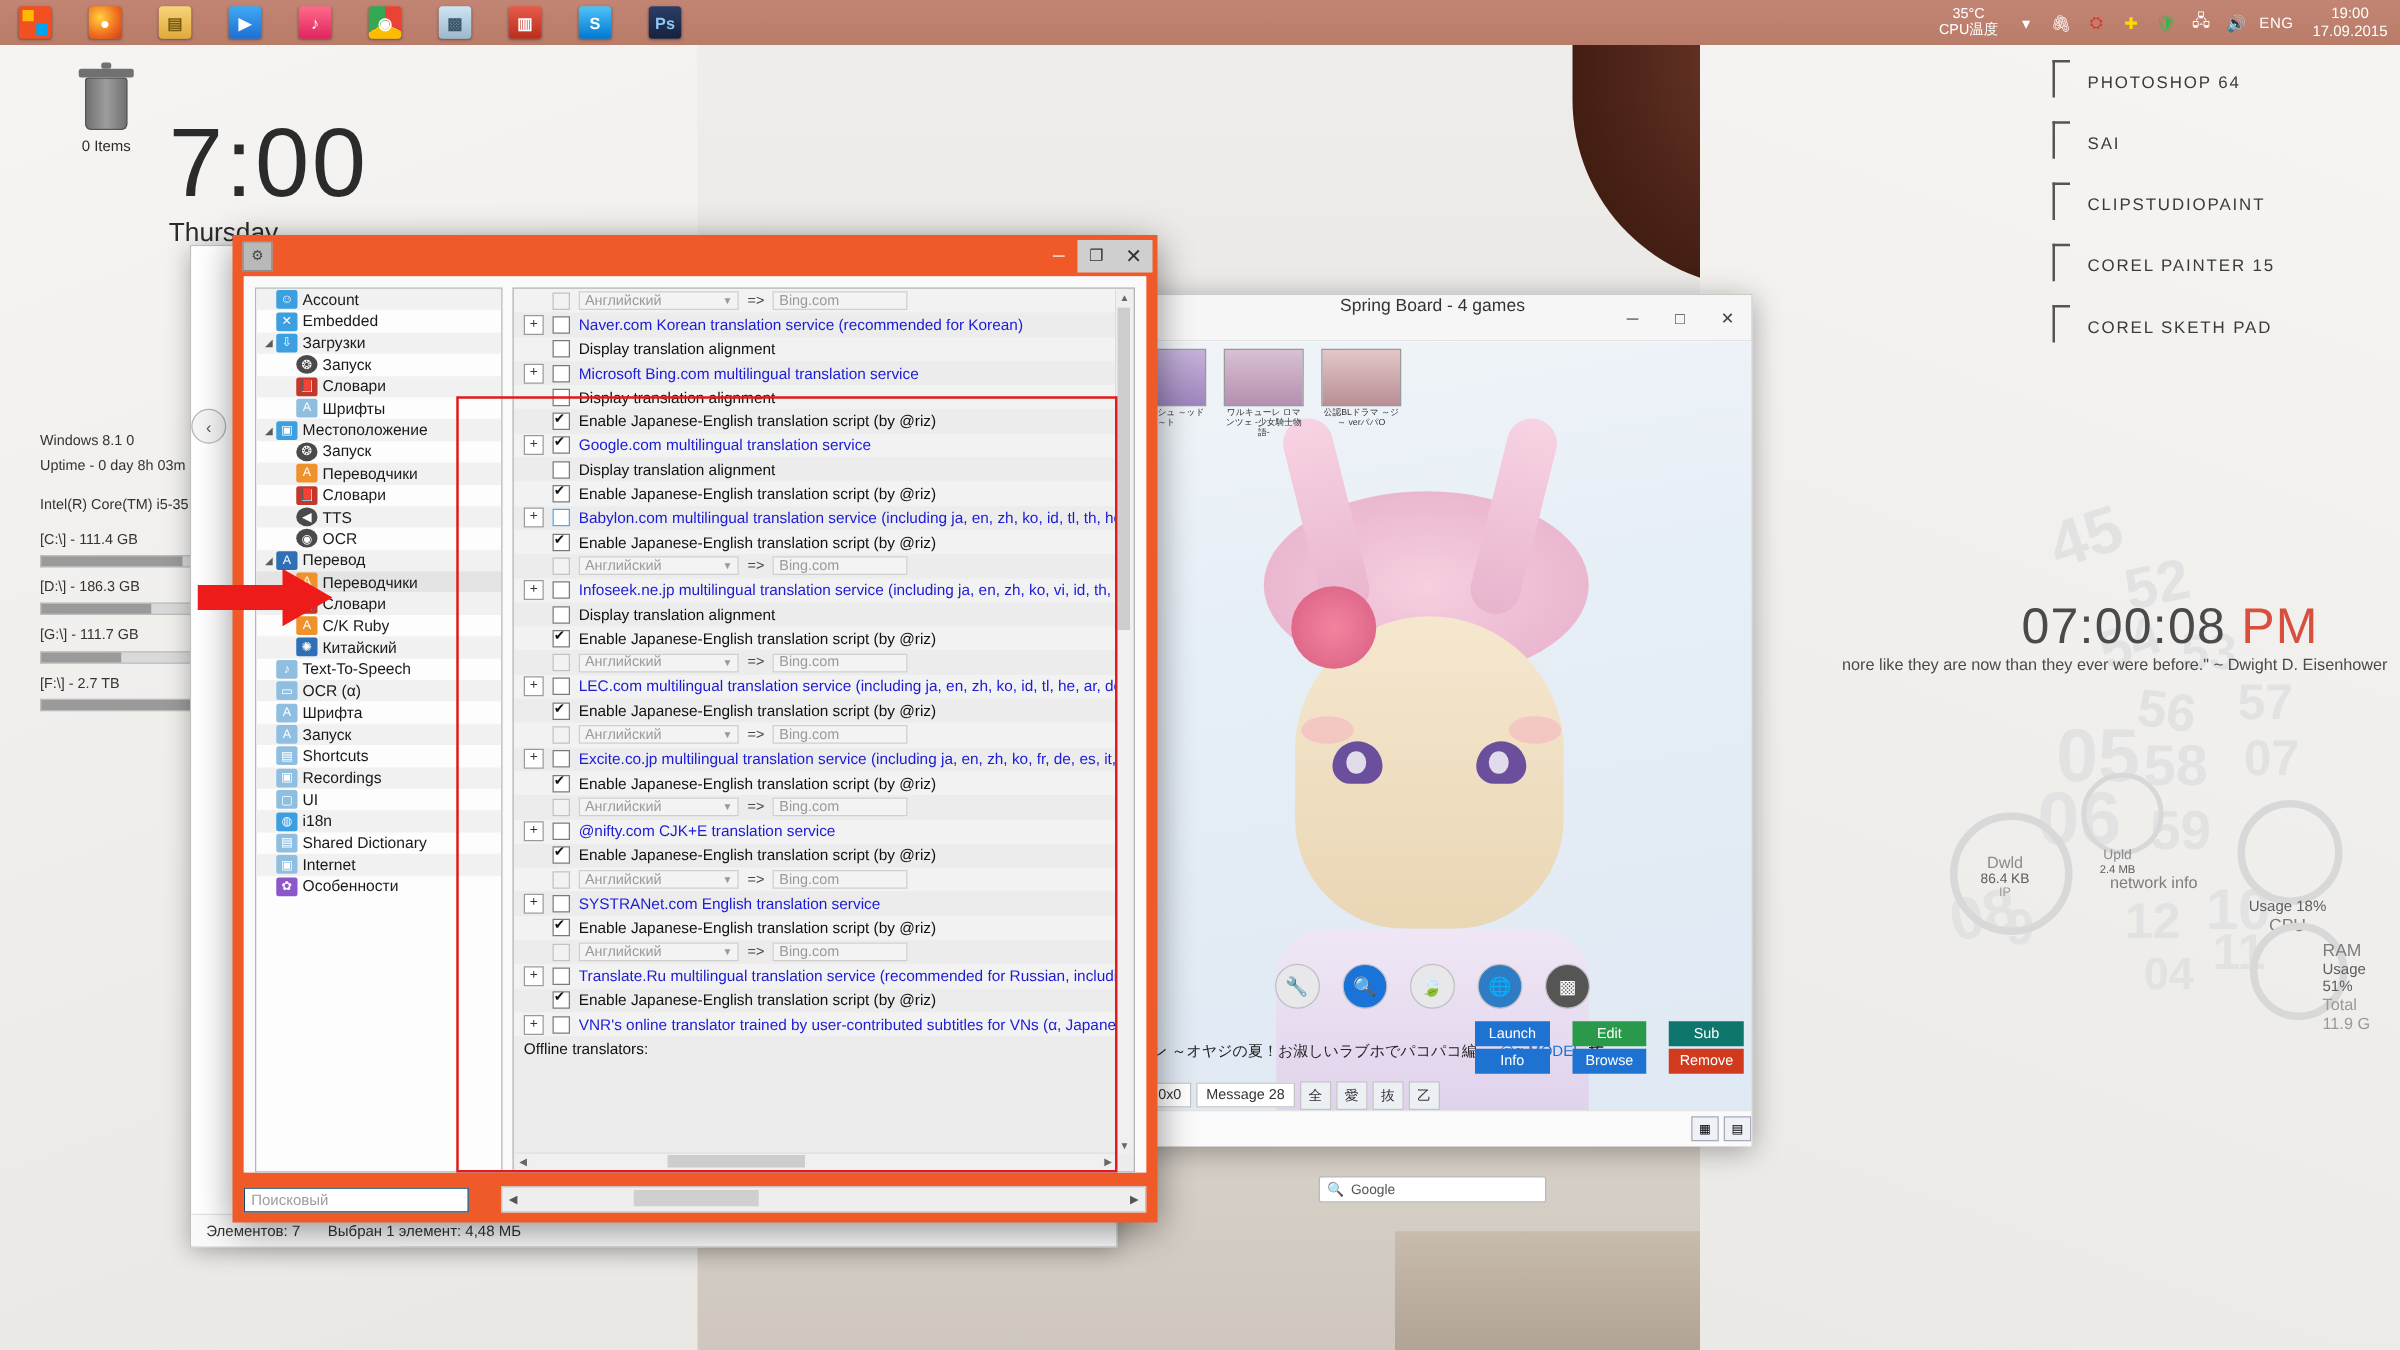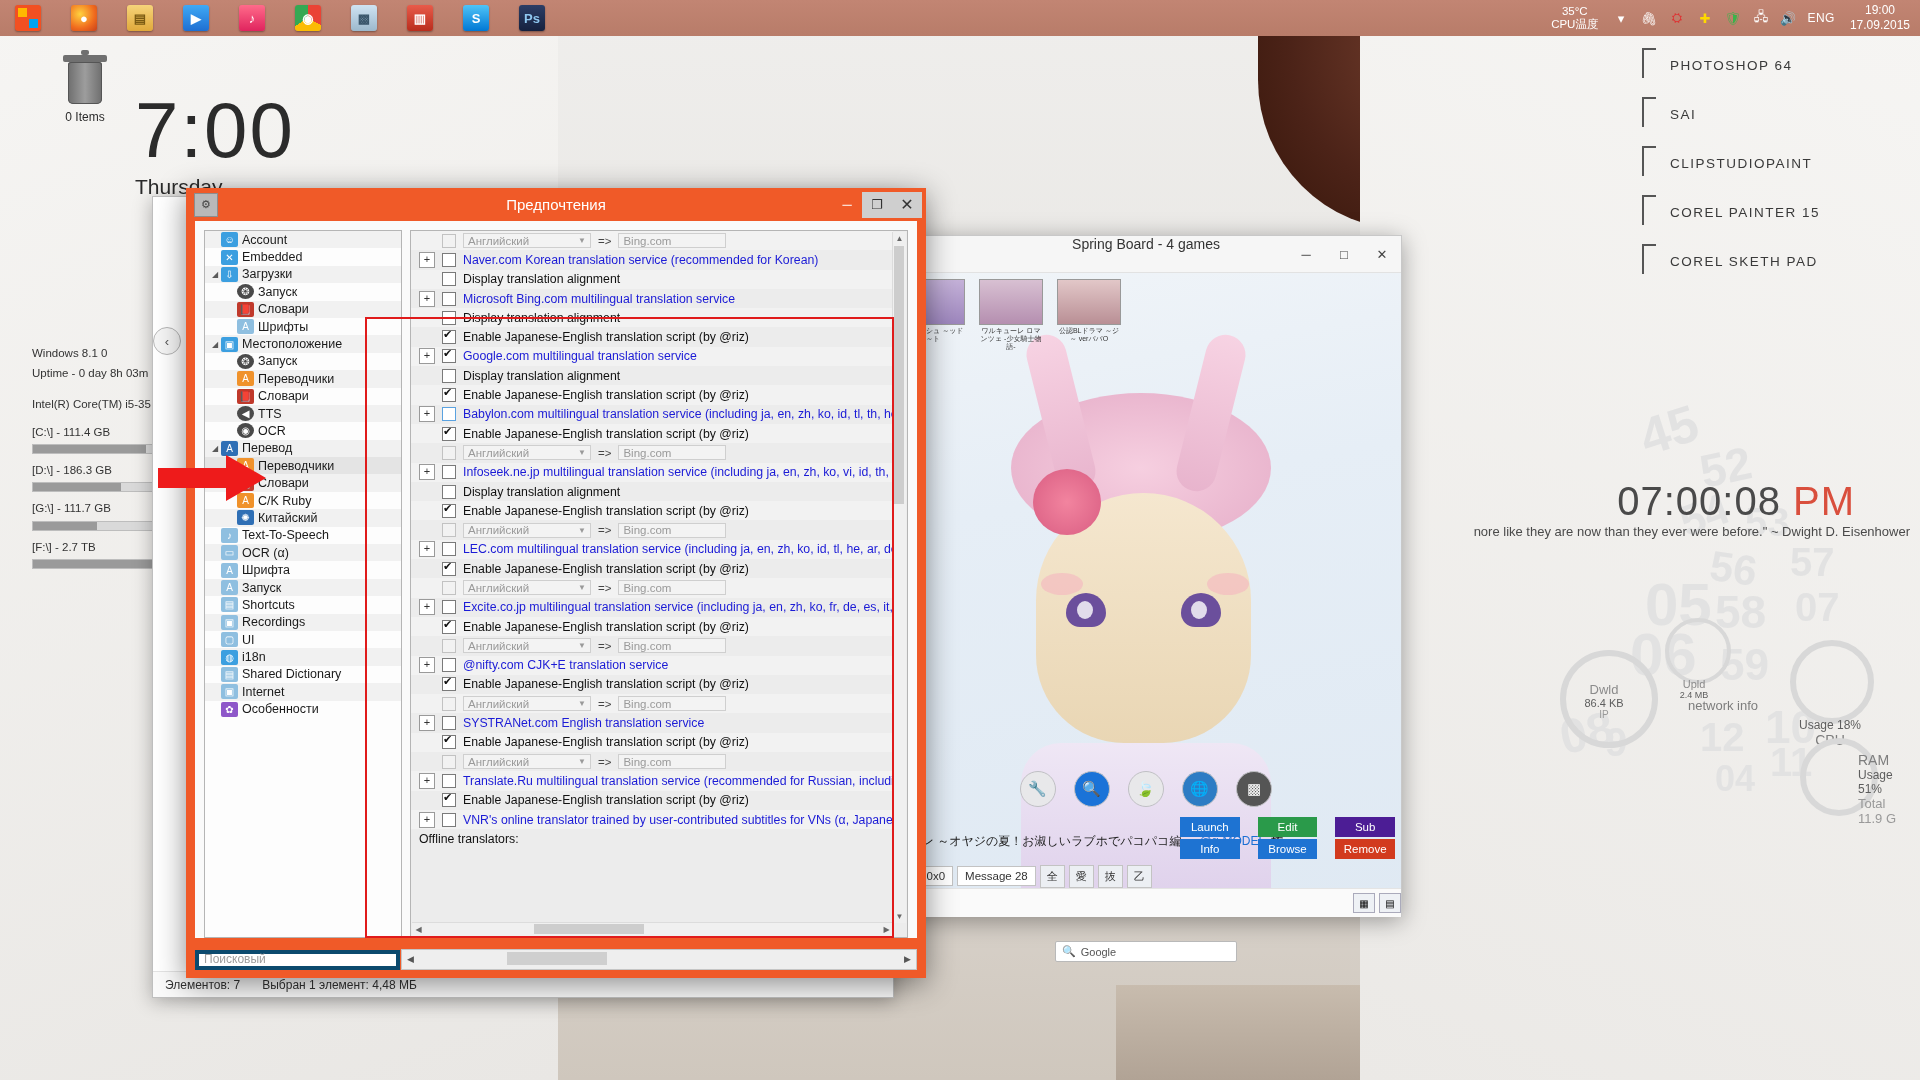--- a/index.html
+++ b/index.html
@@ -84,21 +84,21 @@
   .anime{position:absolute;}
   #sb-toolbar{position:absolute;left:0;bottom:110px;width:100%;display:flex;justify-content:center;gap:18px;z-index:4;}
   .rbtn{width:34px;height:34px;border-radius:50%;background:#e8e8ea;border:1px solid #c0c0c4;display:flex;align-items:center;justify-content:center;font-size:15px;}
   #sb-sub{position:absolute;left:0;bottom:62px;width:100%;height:28px;display:flex;align-items:center;gap:6px;
      padding:0 6px;box-sizing:border-box;font-size:12px;color:#222;z-index:5;}
   #sb-sub .at{color:#1a6fd4;}
   #sb-sub .bold{font-weight:bold;}
   #sb-btns{position:absolute;right:6px;bottom:56px;width:215px;z-index:6;}
   .sbrow{display:flex;gap:18px;margin-bottom:2px;}
   .sbb{flex:1;text-align:center;font-size:11.5px;color:#fff;padding:4px 0;}
-  .b-launch{background:#1e73d2;} .b-edit{background:#2a9a4a;} .b-sub{background:#4c1d95;}
+  .b-launch{background:#1e73d2;} .b-edit{background:#2a9a4a;} .b-sub{background:#0f766e;}
   .b-info{background:#1e73d2;} .b-browse{background:#1e73d2;} .b-remove{background:#d23a1e;}
   #sb-status{position:absolute;left:0;bottom:28px;width:100%;height:26px;display:flex;align-items:center;gap:4px;
      padding:0 6px;box-sizing:border-box;font-size:11.5px;color:#333;z-index:6;}
   .stbox{border:1px solid #c3c3c3;background:#fff;padding:3px 7px;}
   .stmini{border:1px solid #c3c3c3;background:#eceff3;padding:3px 6px;font-size:11px;}
   #sb-bottom{position:absolute;left:0;bottom:0;width:100%;height:28px;background:#fafafa;border-top:1px solid #e4e4e4;display:flex;align-items:center;justify-content:flex-end;gap:4px;padding-right:8px;z-index:6;}
   .vicon{width:20px;height:18px;border:1px solid #aab;background:#eef1f5;display:flex;align-items:center;justify-content:center;font-size:10px;}
   #sb-search{position:absolute;left:0;bottom:-46px;width:100%;display:flex;justify-content:center;z-index:6;}
   #sb-search .box{width:168px;height:19px;border:1px solid #b9b9b9;background:#fff;border-radius:2px;display:flex;align-items:center;gap:5px;padding:0 6px;font-size:11px;color:#555;}
 
@@ -165,22 +165,22 @@
 
   #redbox{position:absolute;left:365px;top:317px;width:525px;height:617px;border:2px solid #e01b1b;z-index:70;pointer-events:none;}
 
   #vsb{position:absolute;right:1px;top:1px;width:13px;bottom:14px;background:#f0f0f0;border-left:1px solid #dcdcdc;}
   #vsb .thumbv{position:absolute;left:1px;top:14px;width:10px;height:258px;background:#cdcdcd;}
   #vsb .ar{position:absolute;left:0;width:13px;height:13px;display:flex;align-items:center;justify-content:center;font-size:8px;color:#666;background:#efefef;}
   #hsb{position:absolute;left:1px;right:14px;bottom:1px;height:13px;background:#f0f0f0;border-top:1px solid #dcdcdc;}
   #hsb .thumbh{position:absolute;top:1px;left:122px;width:110px;height:10px;background:#cdcdcd;}
   #hsb .ar{position:absolute;top:0;width:13px;height:13px;display:flex;align-items:center;justify-content:center;font-size:8px;color:#666;background:#efefef;}
 
-  #pf-search{position:absolute;left:9px;bottom:8px;width:205px;height:20px;border:4px solid #0c4a6e;background:#fff;
-     display:flex;align-items:flex-end;padding:0 5px;box-sizing:border-box;font-size:12px;color:#9d9d9d;}
+  #pf-search{position:absolute;left:9px;bottom:8px;width:180px;height:20px;border:1px solid #0c4a6e;background:#fff;
+     display:flex;align-items:center;padding:0 5px;box-sizing:border-box;font-size:12px;color:#9d9d9d;}
   #pf-hsb-outer{position:absolute;left:215px;right:9px;bottom:8px;height:19px;background:#eeeeee;border:1px solid #c5c5c5;}
   #pf-hsb-outer .ar{position:absolute;top:0;width:17px;height:17px;display:flex;align-items:center;justify-content:center;font-size:9px;color:#555;}
   #pf-hsb-outer .th{position:absolute;top:2px;left:105px;width:100px;height:13px;background:#cfcfcf;}
 
   
   #bigarrow{position:absolute;left:158px;top:455px;width:108px;height:46px;z-index:75;}
 </style>
 </head>
 <body>
 
@@ -385,21 +385,20 @@
     <div class="box">
       <span>🔍</span>
       <span>Google</span>
     </div>
   </div>
 </div>
 
 <div id="prefs">
   <div id="pf-title">
     <div class="ic">⚙</div>
-    <div class="tx">Предпочтения</div>
     <div class="btns">
       <div class="b">─</div>
       <div class="b" style="background:#cfcfcf;color:#333;">❐</div>
       <div class="b x" style="background:#cfcfcf;color:#333;">✕</div>
     </div>
   </div>
 
   <div id="pf-body" class="tex">
     <div id="pf-tree">
         <div class="tnode lvl1">

